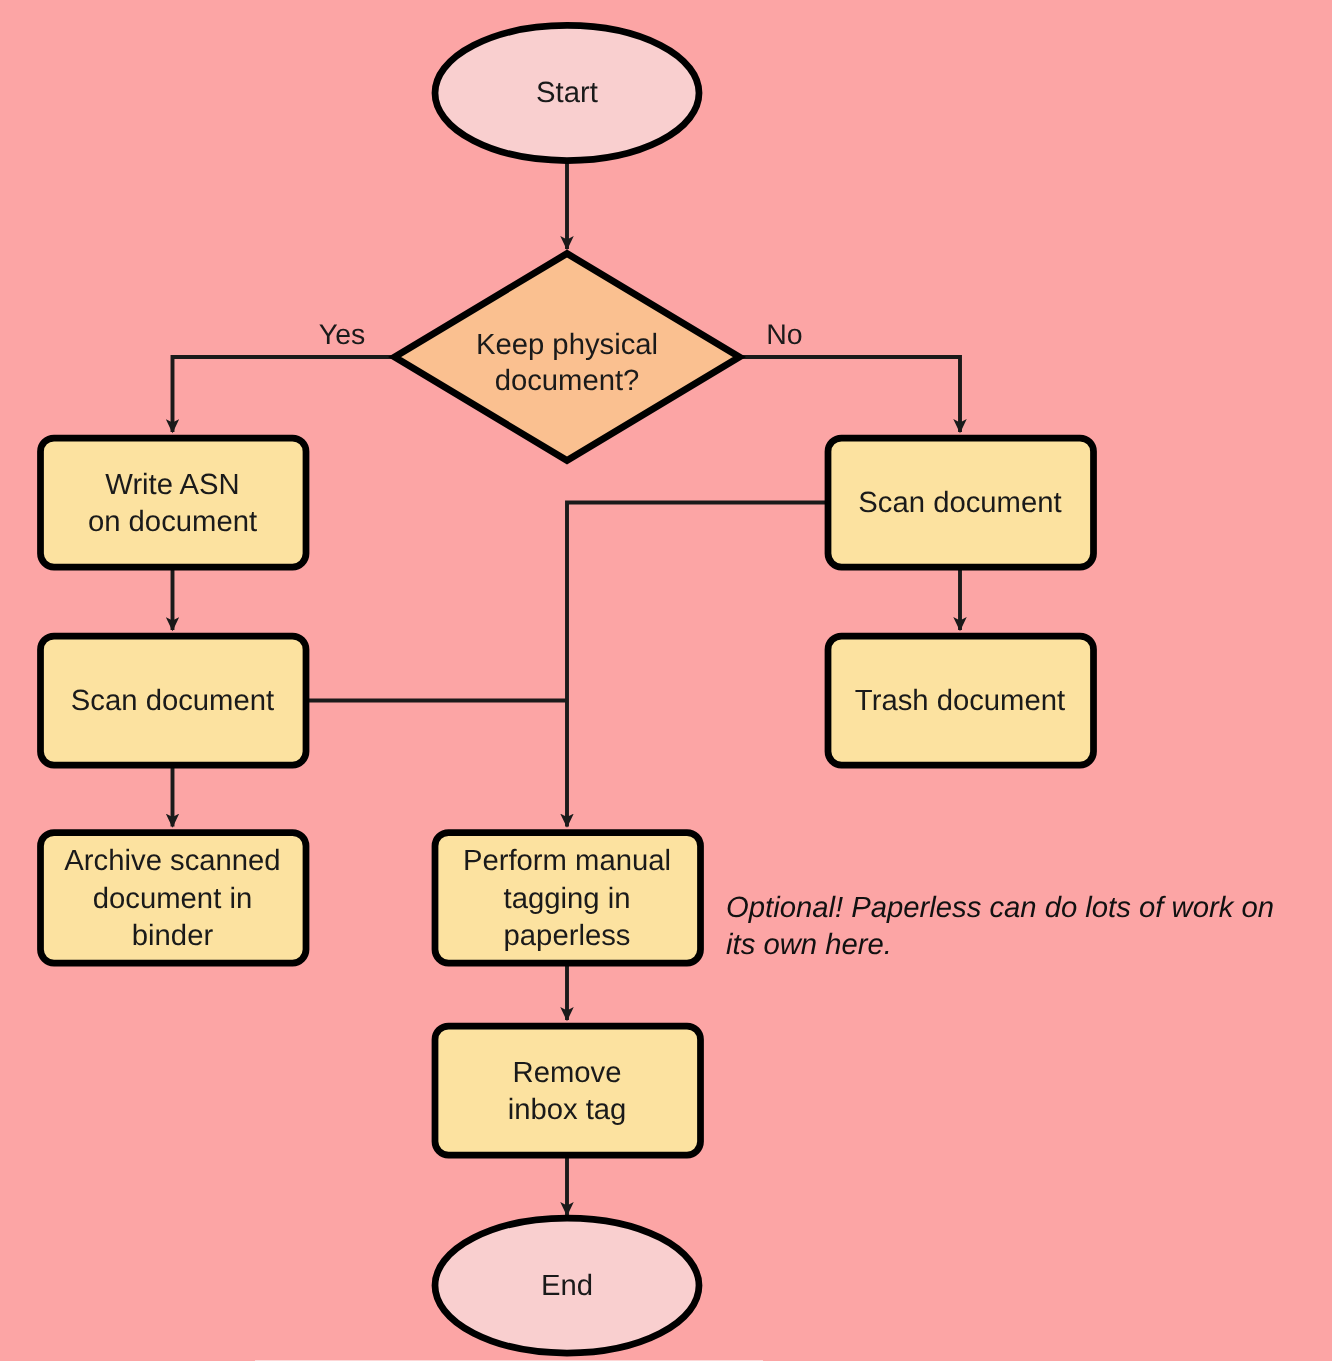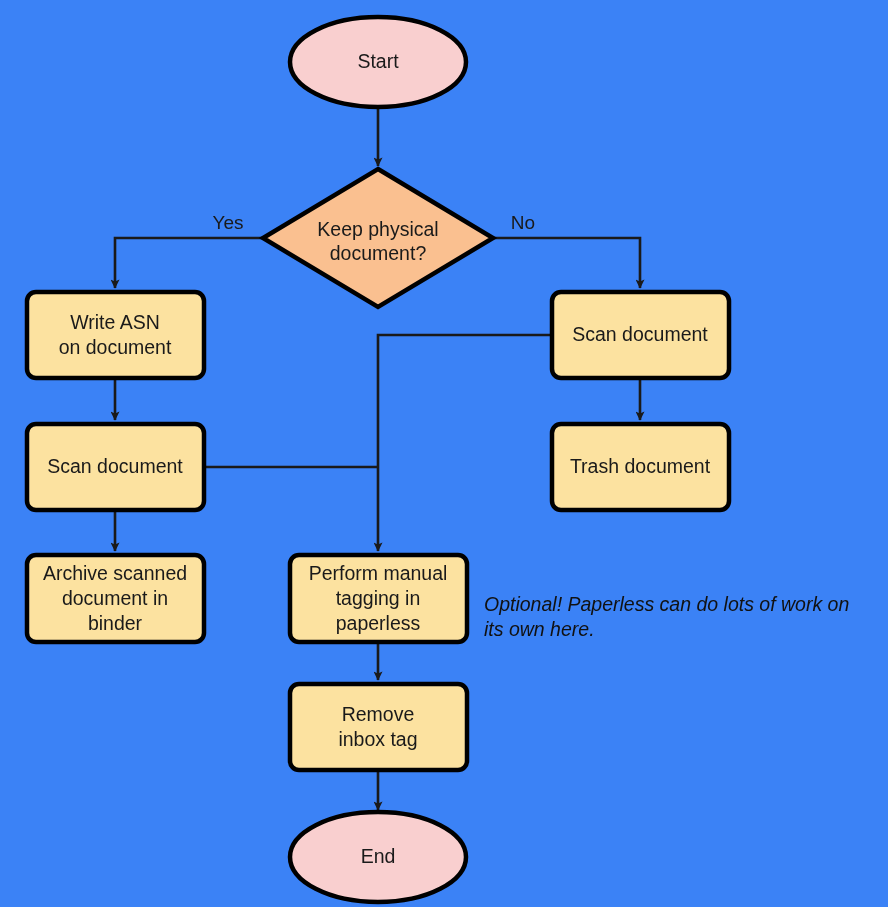--- a/index.html
+++ b/index.html
@@ -11,21 +11,21 @@
   body {
     width: 888px;
     height: 907px;
     font-family: "Liberation Sans", sans-serif;
     overflow: hidden;
   }
   #flow-root {
     position: relative;
     width: 888px;
     height: 907px;
-    background: #3b82f6;
+    background: #fca5a5;
   }
   svg.flow-canvas {
     position: absolute;
     left: 0;
     top: 0;
     width: 888px;
     height: 907px;
   }
   .node-label {
     font-family: "Liberation Sans", sans-serif;

